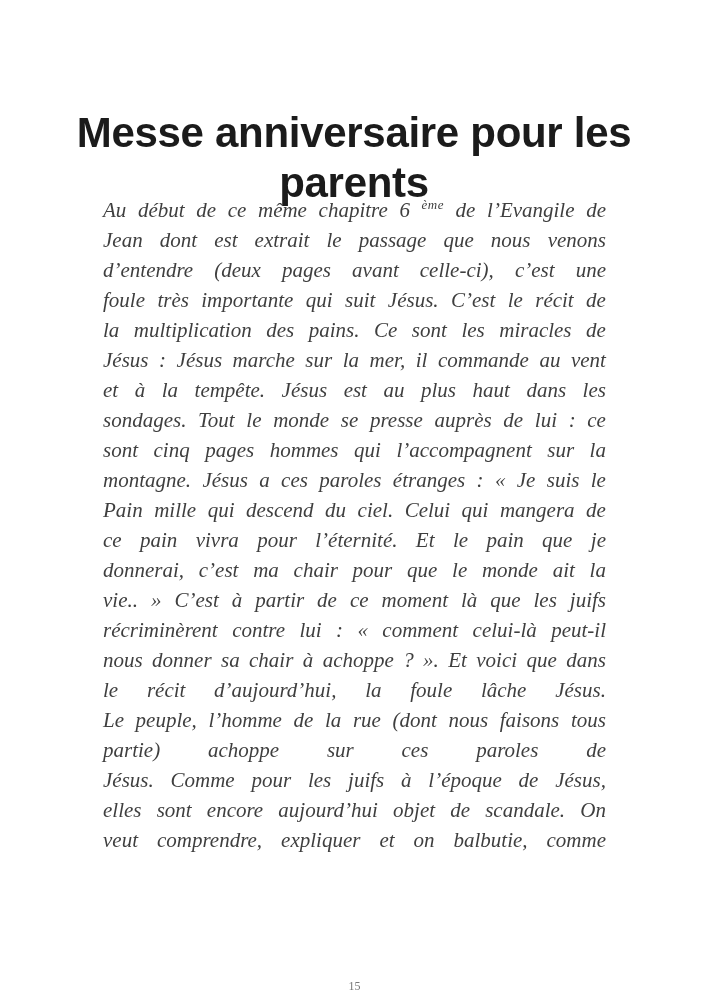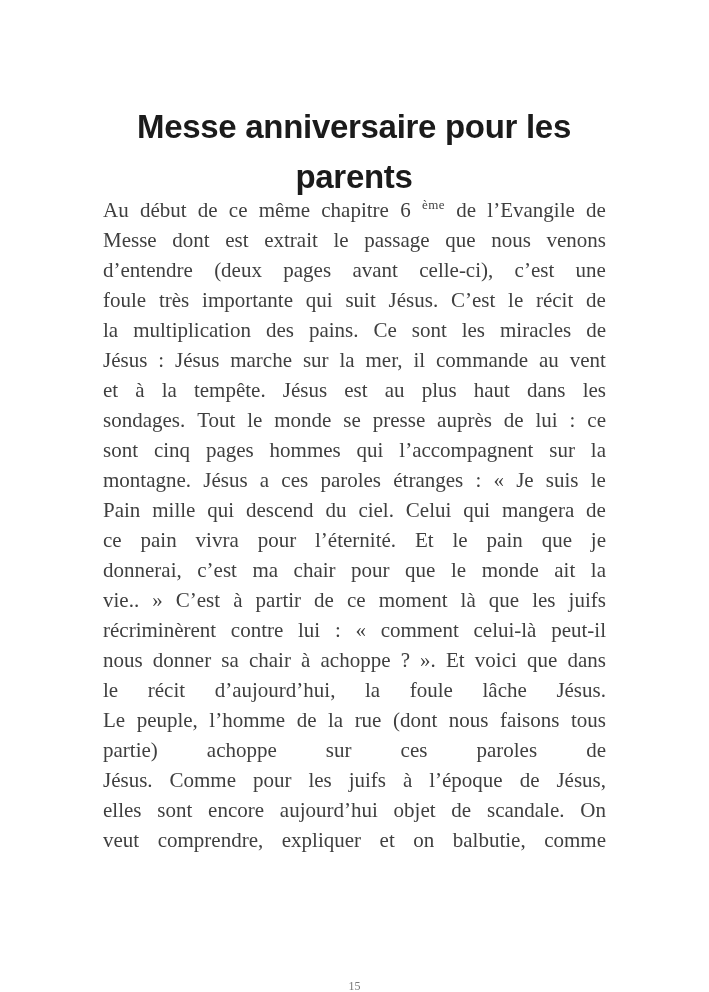--- a/index.html
+++ b/index.html
@@ -16,21 +16,21 @@
     font-family: "Liberation Serif", serif;
   }
   .title {
     position: absolute;
     top: 80px;
     left: 54px;
     right: 55px;
     text-align: center;
     font-family: "Liberation Sans", sans-serif;
     font-weight: 700;
-    font-size: 33px;
+    font-size: 42px;
     line-height: 50px;
     letter-spacing: -0.3px;
     color: #1b1b1b;
   }
   .body-text {
     position: absolute;
     left: 103px;
     top: 195px;
     width: 503px;
     font-size: 21px;
@@ -43,20 +43,21 @@
   }
   .line.left {
     text-align: left;
   }
   
   .jline {
     display: flex;
     flex-wrap: nowrap;
     justify-content: space-between;
     align-items: baseline;
+    font-style: italic;
   }
   .jline > span {
     white-space: pre;
   }
   .jline sup {
     font-size: 13px;
     letter-spacing: 0.5px;
     position: relative;
     top: -8px;
     white-space: pre;
@@ -91,21 +92,21 @@
         <span>ce</span>
         <span>même</span>
         <span>chapitre</span>
         <span>6</span>
         <sup>ème</sup>
         <span>de</span>
         <span>l’Evangile</span>
         <span>de</span>
       </div>
     <div class="line jline">
-        <span>Messe</span>
+        <span>Jean</span>
         <span>dont</span>
         <span>est</span>
         <span>extrait</span>
         <span>le</span>
         <span>passage</span>
         <span>que</span>
         <span>nous</span>
         <span>venons</span>
       </div>
     <div class="line jline">

